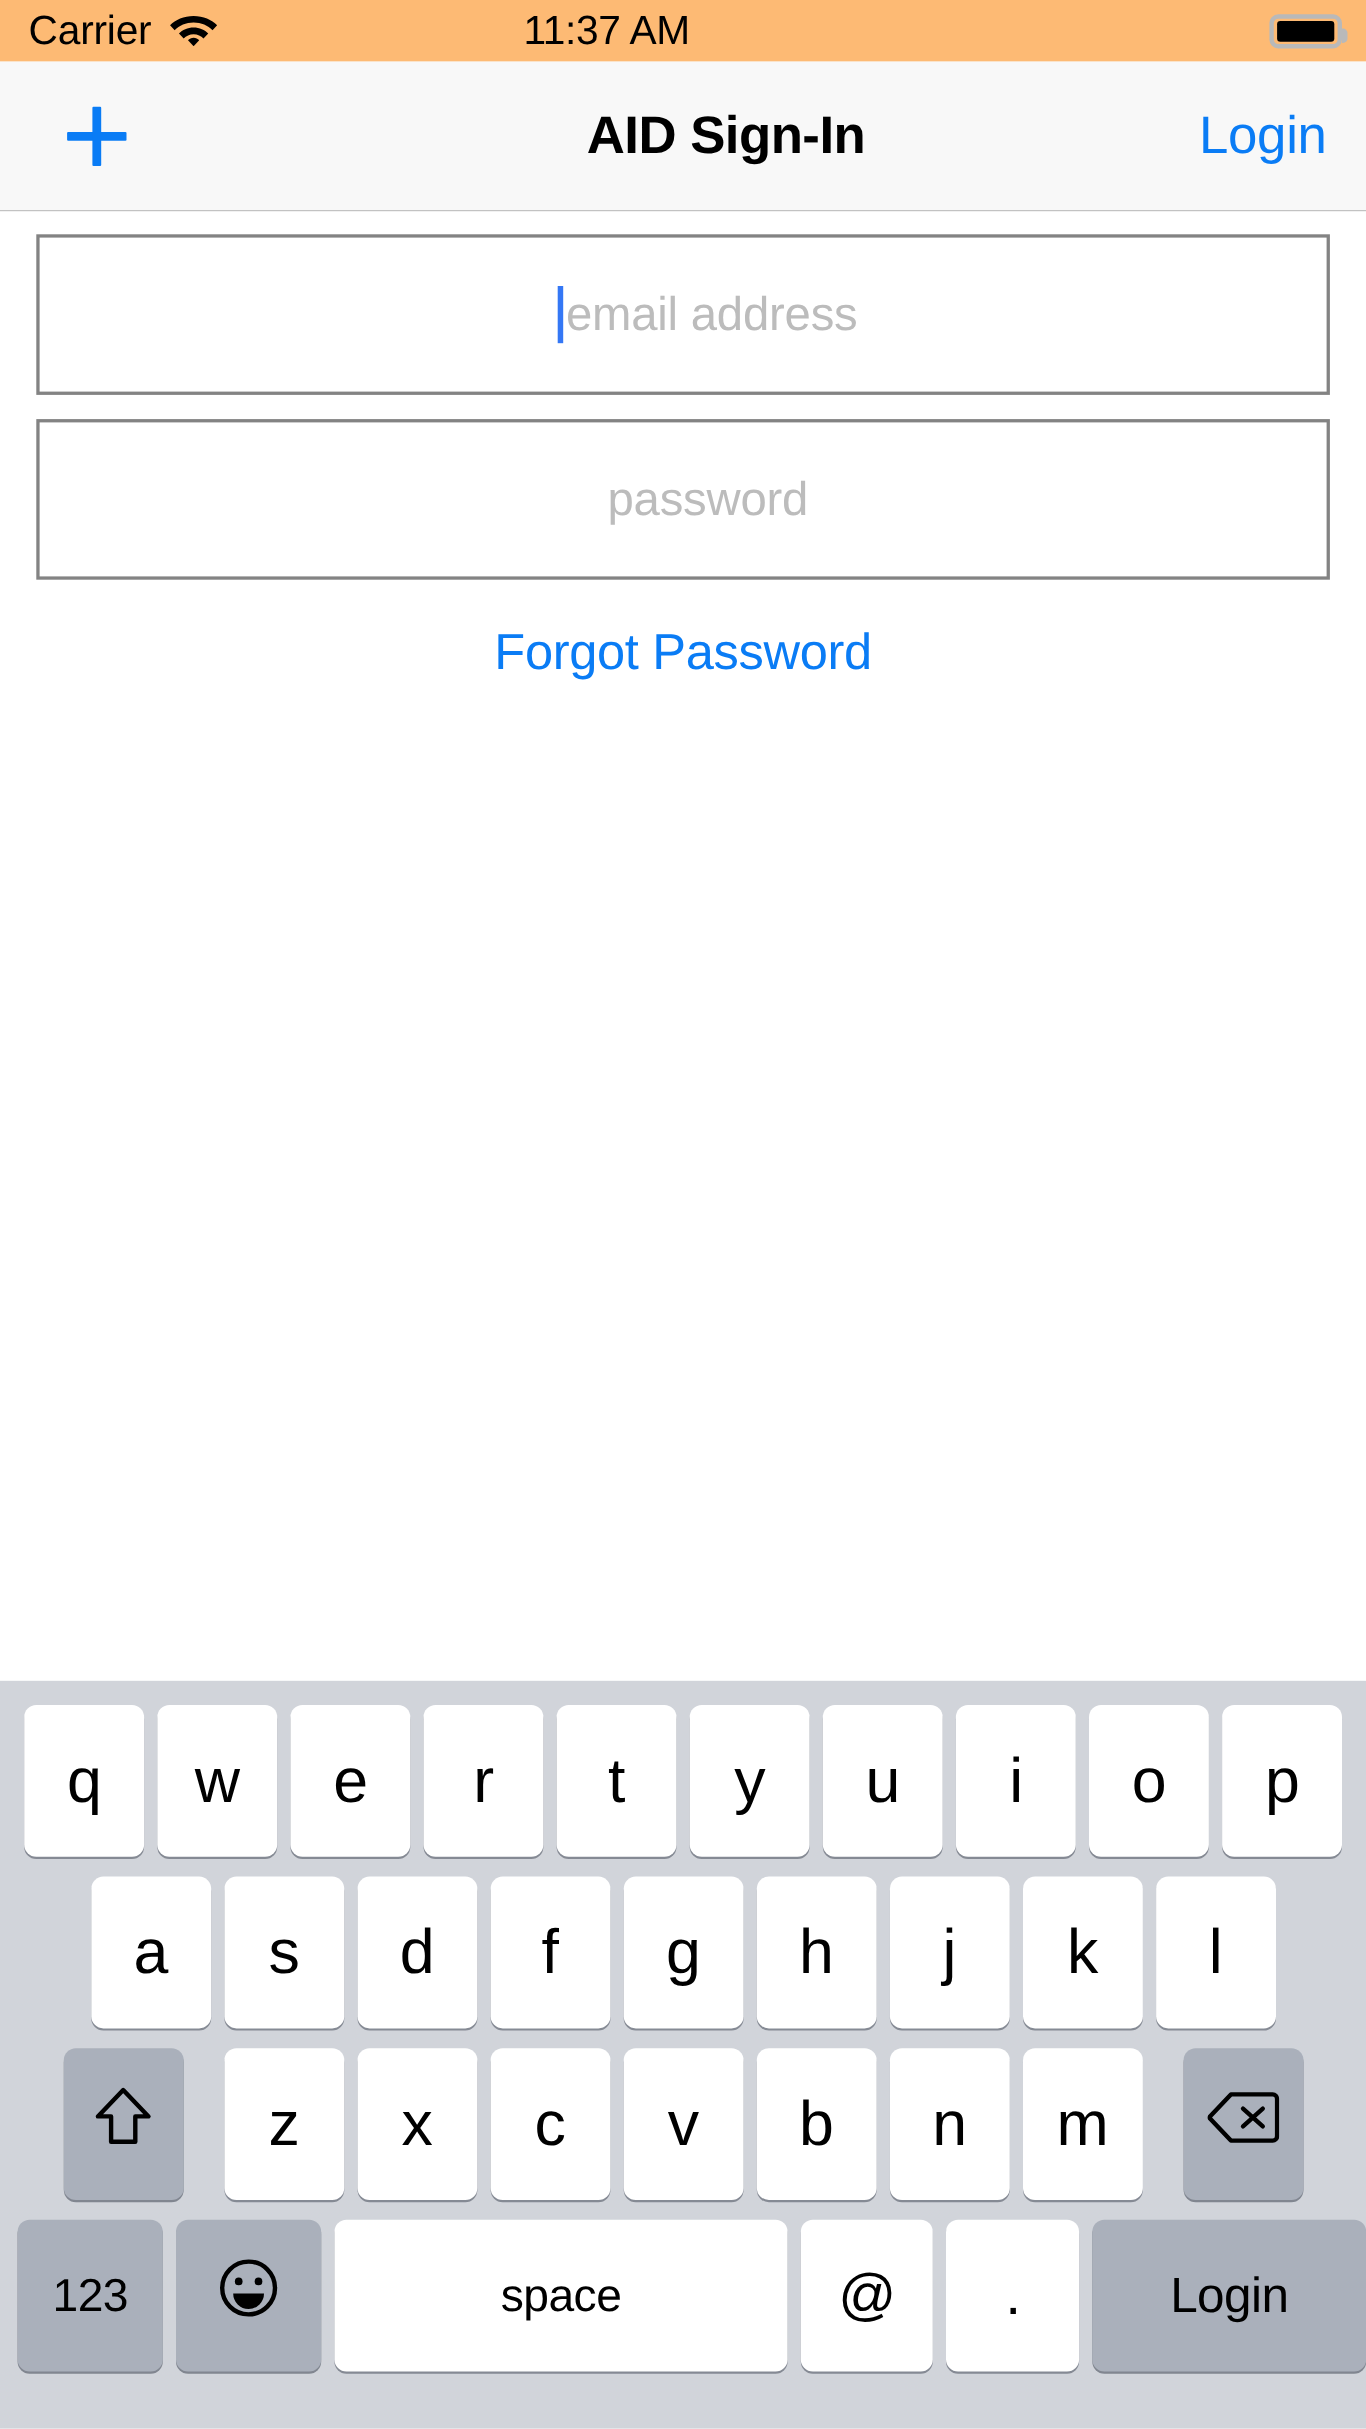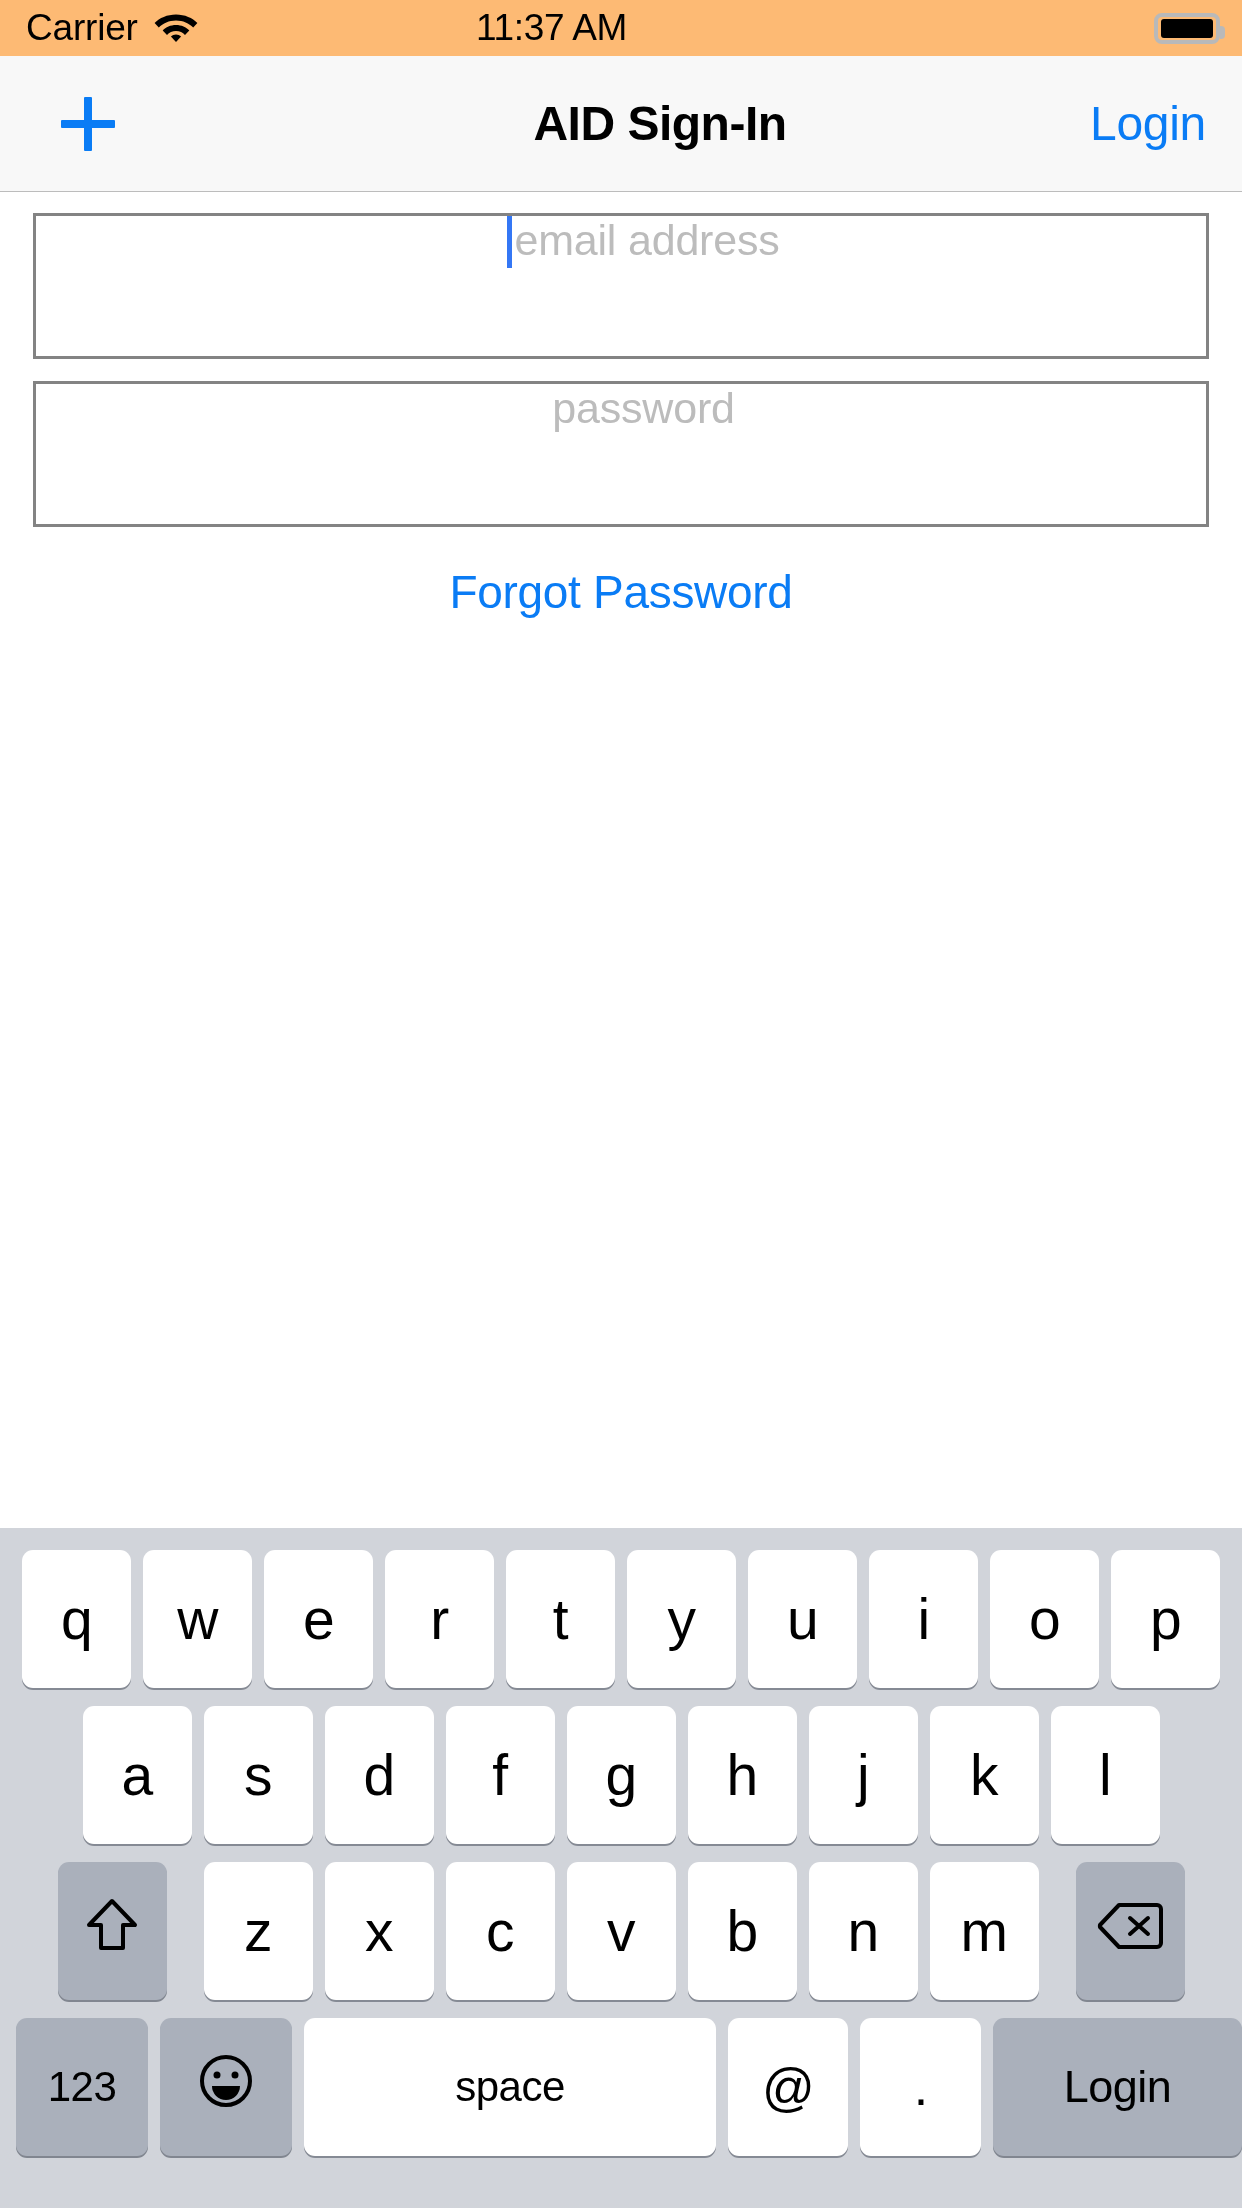--- a/index.html
+++ b/index.html
@@ -72,21 +72,21 @@
     display:flex; align-items:center;
     font-size:48px; color:#0a7cf5; background:none; border:none;
     cursor:pointer; letter-spacing:-0.3px; font-family:"Liberation Sans", sans-serif;
   }
 
   
   .form-area { position:absolute; left:0; top:193px; width:1242px; }
   .field {
     position:relative; margin:20px 33px 0 33px; height:146px;
     border:3px solid #838383; background:#ffffff;
-    display:flex; align-items:flex-start; justify-content:center;padding-left:45px;
+    display:flex; align-items:center; justify-content:center;padding-left:45px;
   }
   .field .caret {
     width:5px; height:52px; background:#3477f5; margin-right:2px;
   }
   .field .ph {
     font-size:43px; color:#bcbcbc; letter-spacing:-0.2px;
   }
   .field.password { margin-top:22px; }
 
   .forgot-wrap {

